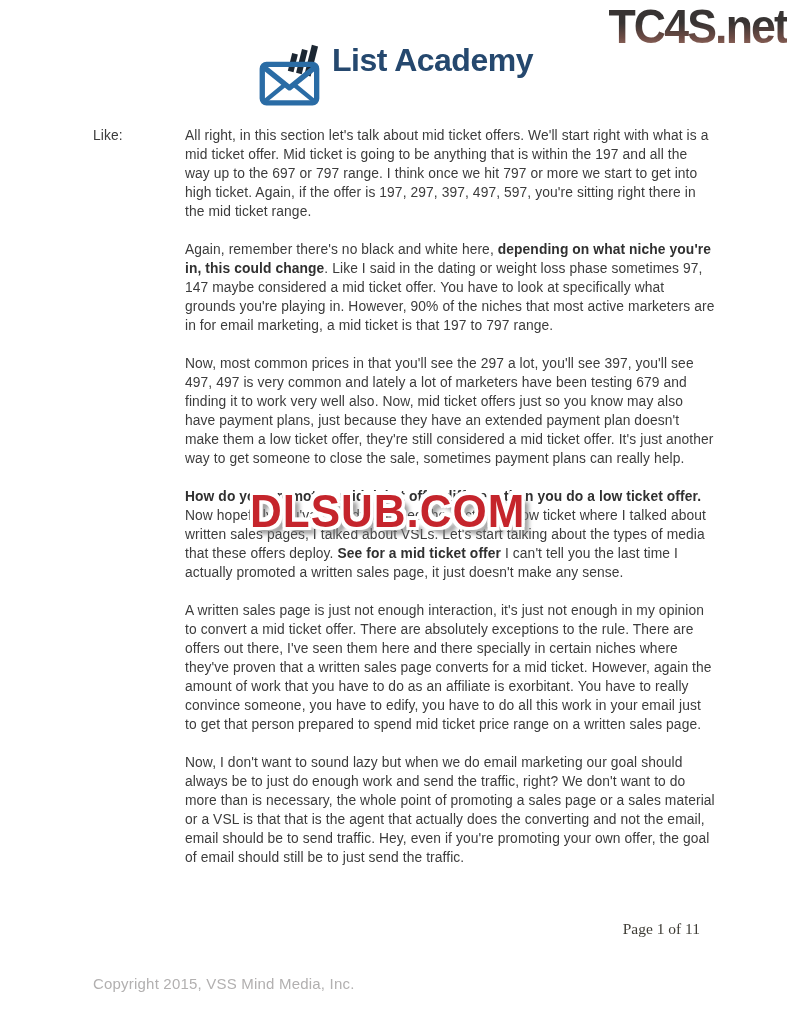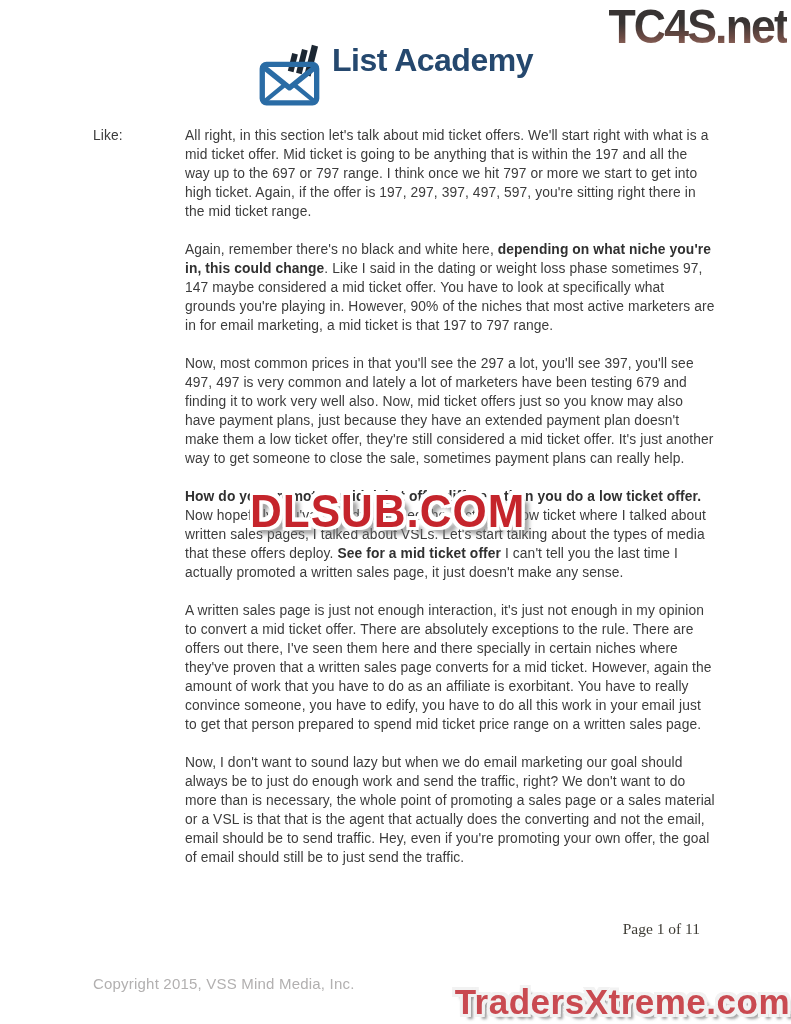--- a/index.html
+++ b/index.html
@@ -110,15 +110,14 @@
         <p class="para"><span>A written sales page is just not enough interaction, it's just not enough in my opinion to convert a mid ticket offer. There are absolutely exceptions to the rule. There are offers out there, I've seen them here and there specially in certain niches where they've proven that a written sales page converts for a mid ticket. However, again the amount of work that you have to do as an affiliate is exorbitant. You have to really convince someone, you have to edify, you have to do all this work in your email just to get that person prepared to spend mid ticket price range on a written sales page.</span></p>
         <p class="para"><span>Now, I don't want to sound lazy but when we do email marketing our goal should always be to just do enough work and send the traffic, right? We don't want to do more than is necessary, the whole point of promoting a sales page or a sales material or a VSL is that that is the agent that actually does the converting and not the email, email should be to send traffic. Hey, even if you're promoting your own offer, the goal of email should still be to just send the traffic.</span></p>
       </div>
   </main>
 
   <div class="dlsub">DLSUB.COM</div>
 
   <span class="copyright">Copyright 2015, VSS Mind Media, Inc.</span>
   <span class="pageno">Page 1 of 11</span>
 
-  <div class="traders">TradersXtreme.com</div>
 
 </div>
 
 </body></html>

